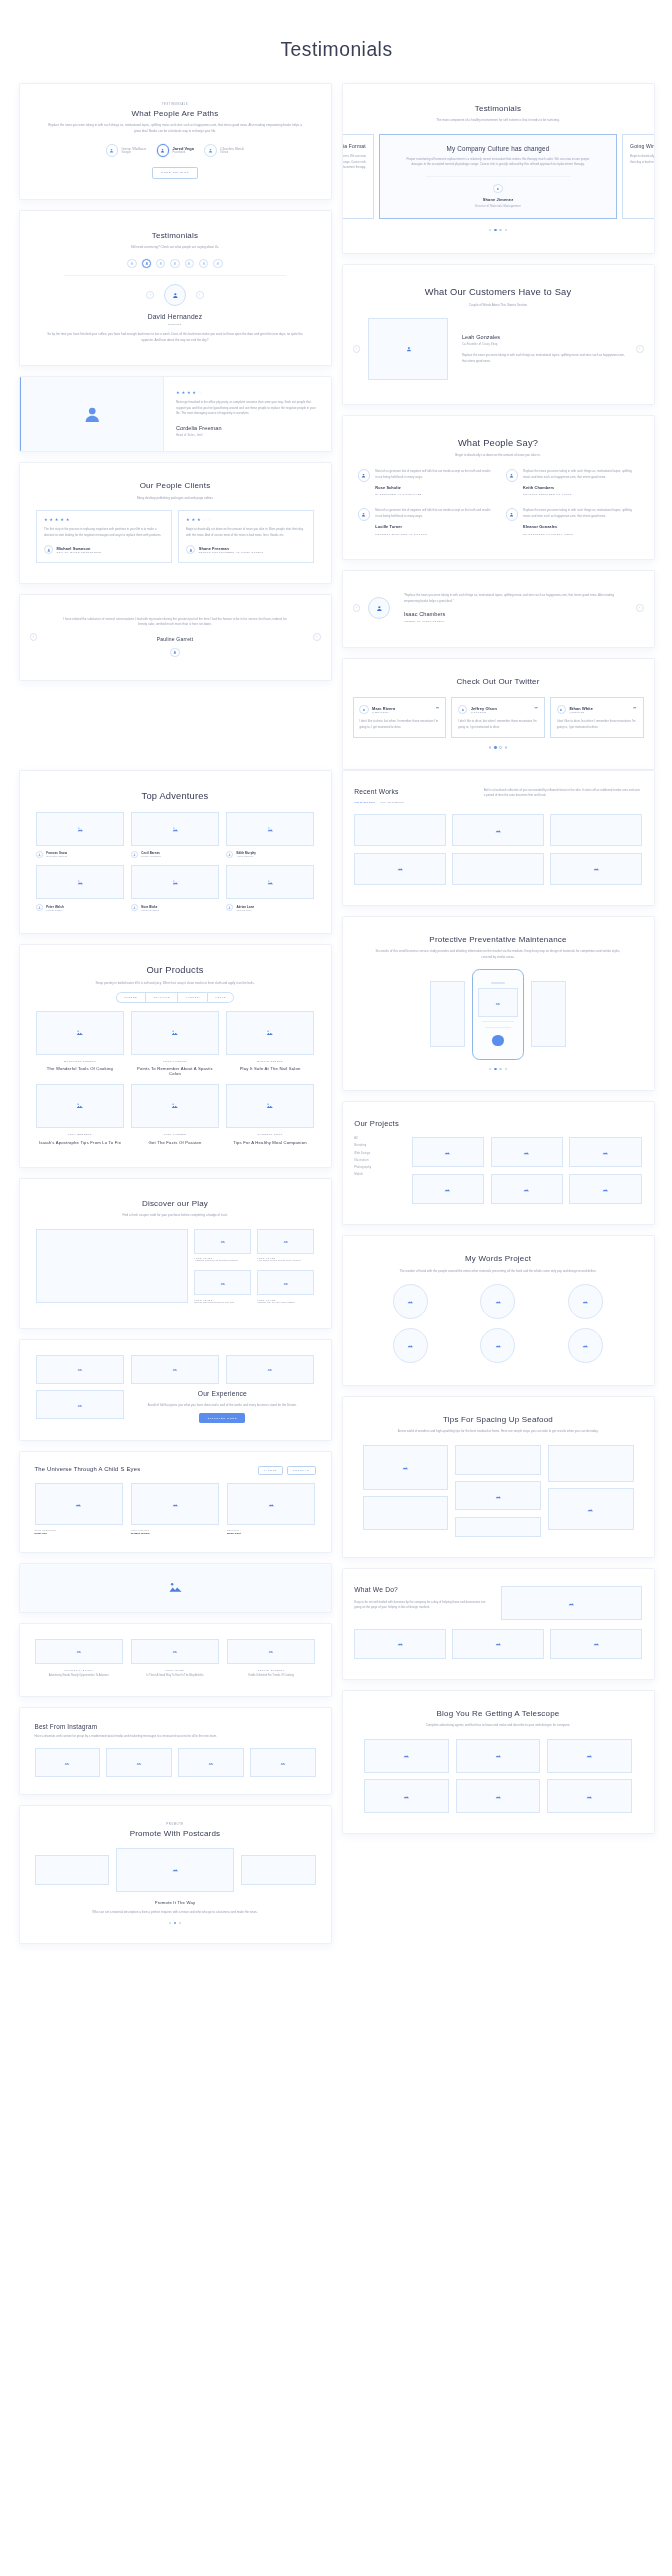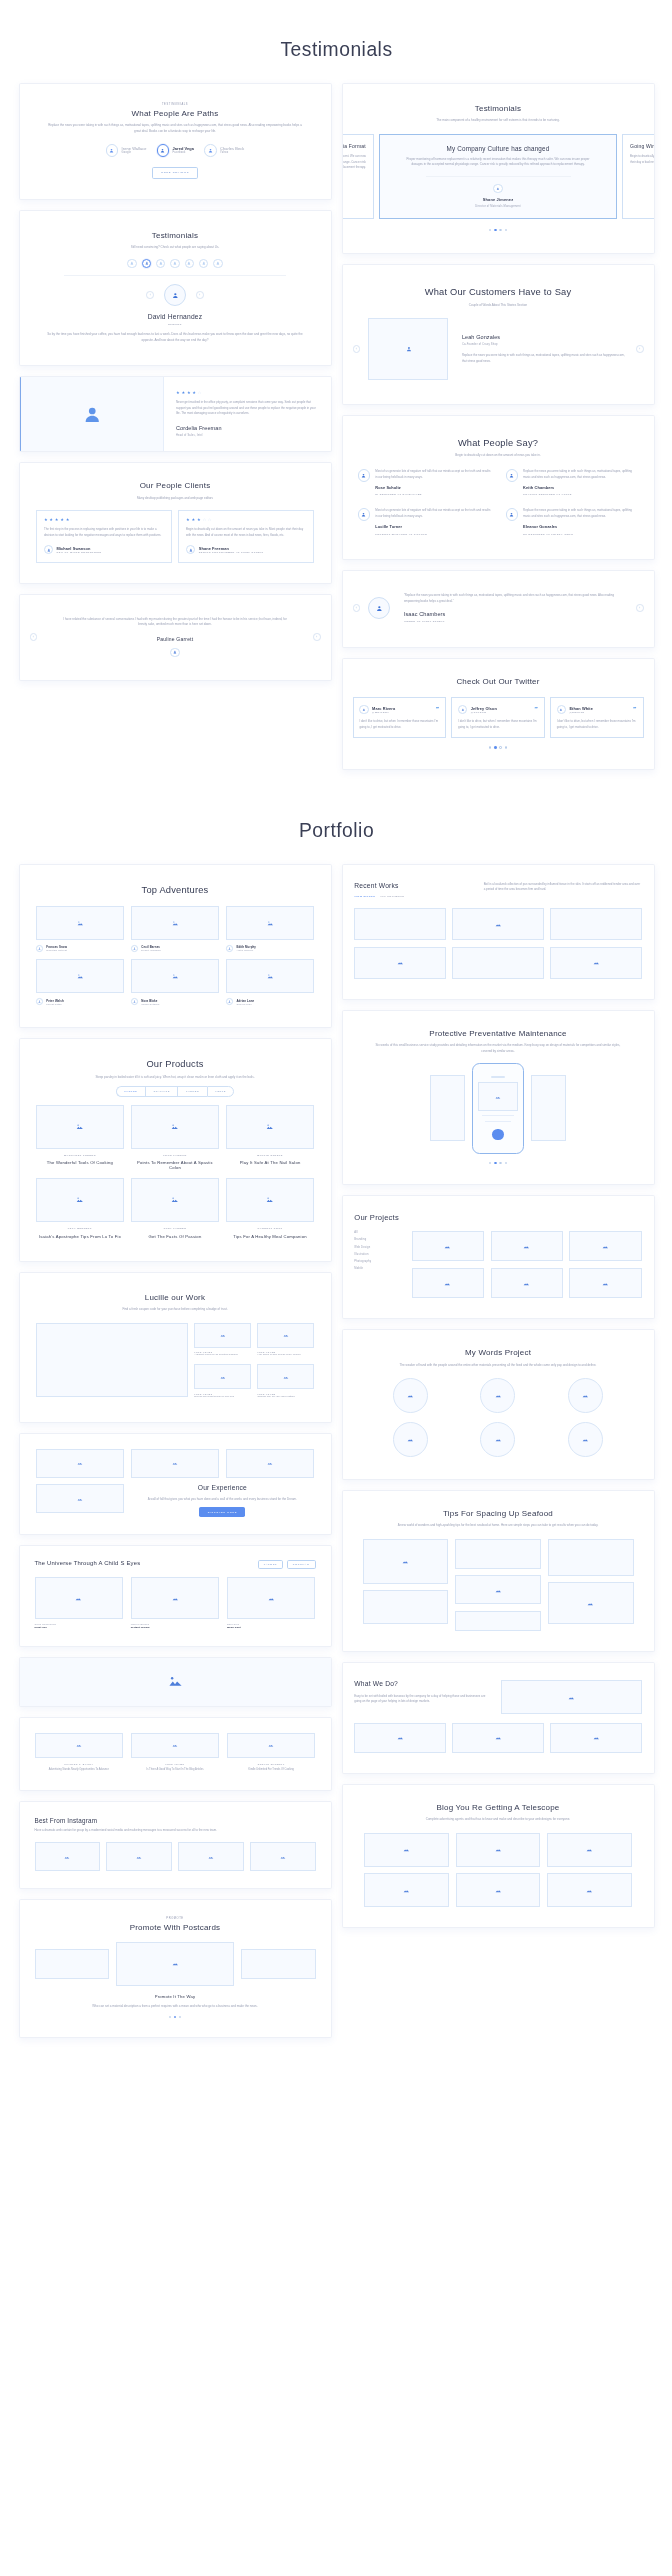--- a/index.html
+++ b/index.html
@@ -584,21 +584,20 @@
         <div class="dots mt10">
           <span class="dot"></span>
           <span class="dot on"></span>
           <span class="dot"></span>
           <span class="dot"></span>
         </div>
       </div>
     </div>
   </div>
 
-  <h1 class="section-title portfolio">Portfolio</h1>
 
   <div class="grid">
 
     <div class="col">
 
       <div class="card" style="padding:20px 10px 22px">
         <div class="ttl lg">Top Adventures</div>
         <div style="display:grid;grid-template-columns:repeat(3,1fr);gap:7.6px;padding:0 6.7px;margin-top:10px">
           <div>
             <div class="ph" style="height:34px">
@@ -790,21 +789,21 @@
                   <circle cx="4.4" cy="4.6" r="1.3" fill="#3c72d8"></circle>
                 </svg>
               </div>
             <div class="role caps mt6" style="text-align:center">GARRETT KNOX</div>
             <div class="ttl sm mt4" style="font-size:4.2px">Tips For A Healthy Meal Companion</div>
           </div>
         </div>
       </div>
 
       <div class="card" style="padding:20px 10px 22px">
-        <div class="ttl">Lucille our Work</div>
+        <div class="ttl">Discover our Play</div>
         <div class="sub wide">Find a fresh coupon code for your purchase before completing a badge of trust.</div>
         <div class="row g8 mt12" style="padding:0 6.7px">
           <div class="ph" style="flex:1.25;height:74px"></div>
           <div style="flex:1;display:flex;flex-direction:column;gap:6.7px">
             <div class="row g8">
               <div style="flex:1">
                 <div class="ph" style="height:25px">
                     <svg width="5.9" height="5.9" viewBox="0 0 16 16">
                       <path d="M1.5 12.5l3.6-4.4 2.4 2.8 2.2-2.9 4.8 4.5z" fill="#3c72d8"></path>
                     </svg>

